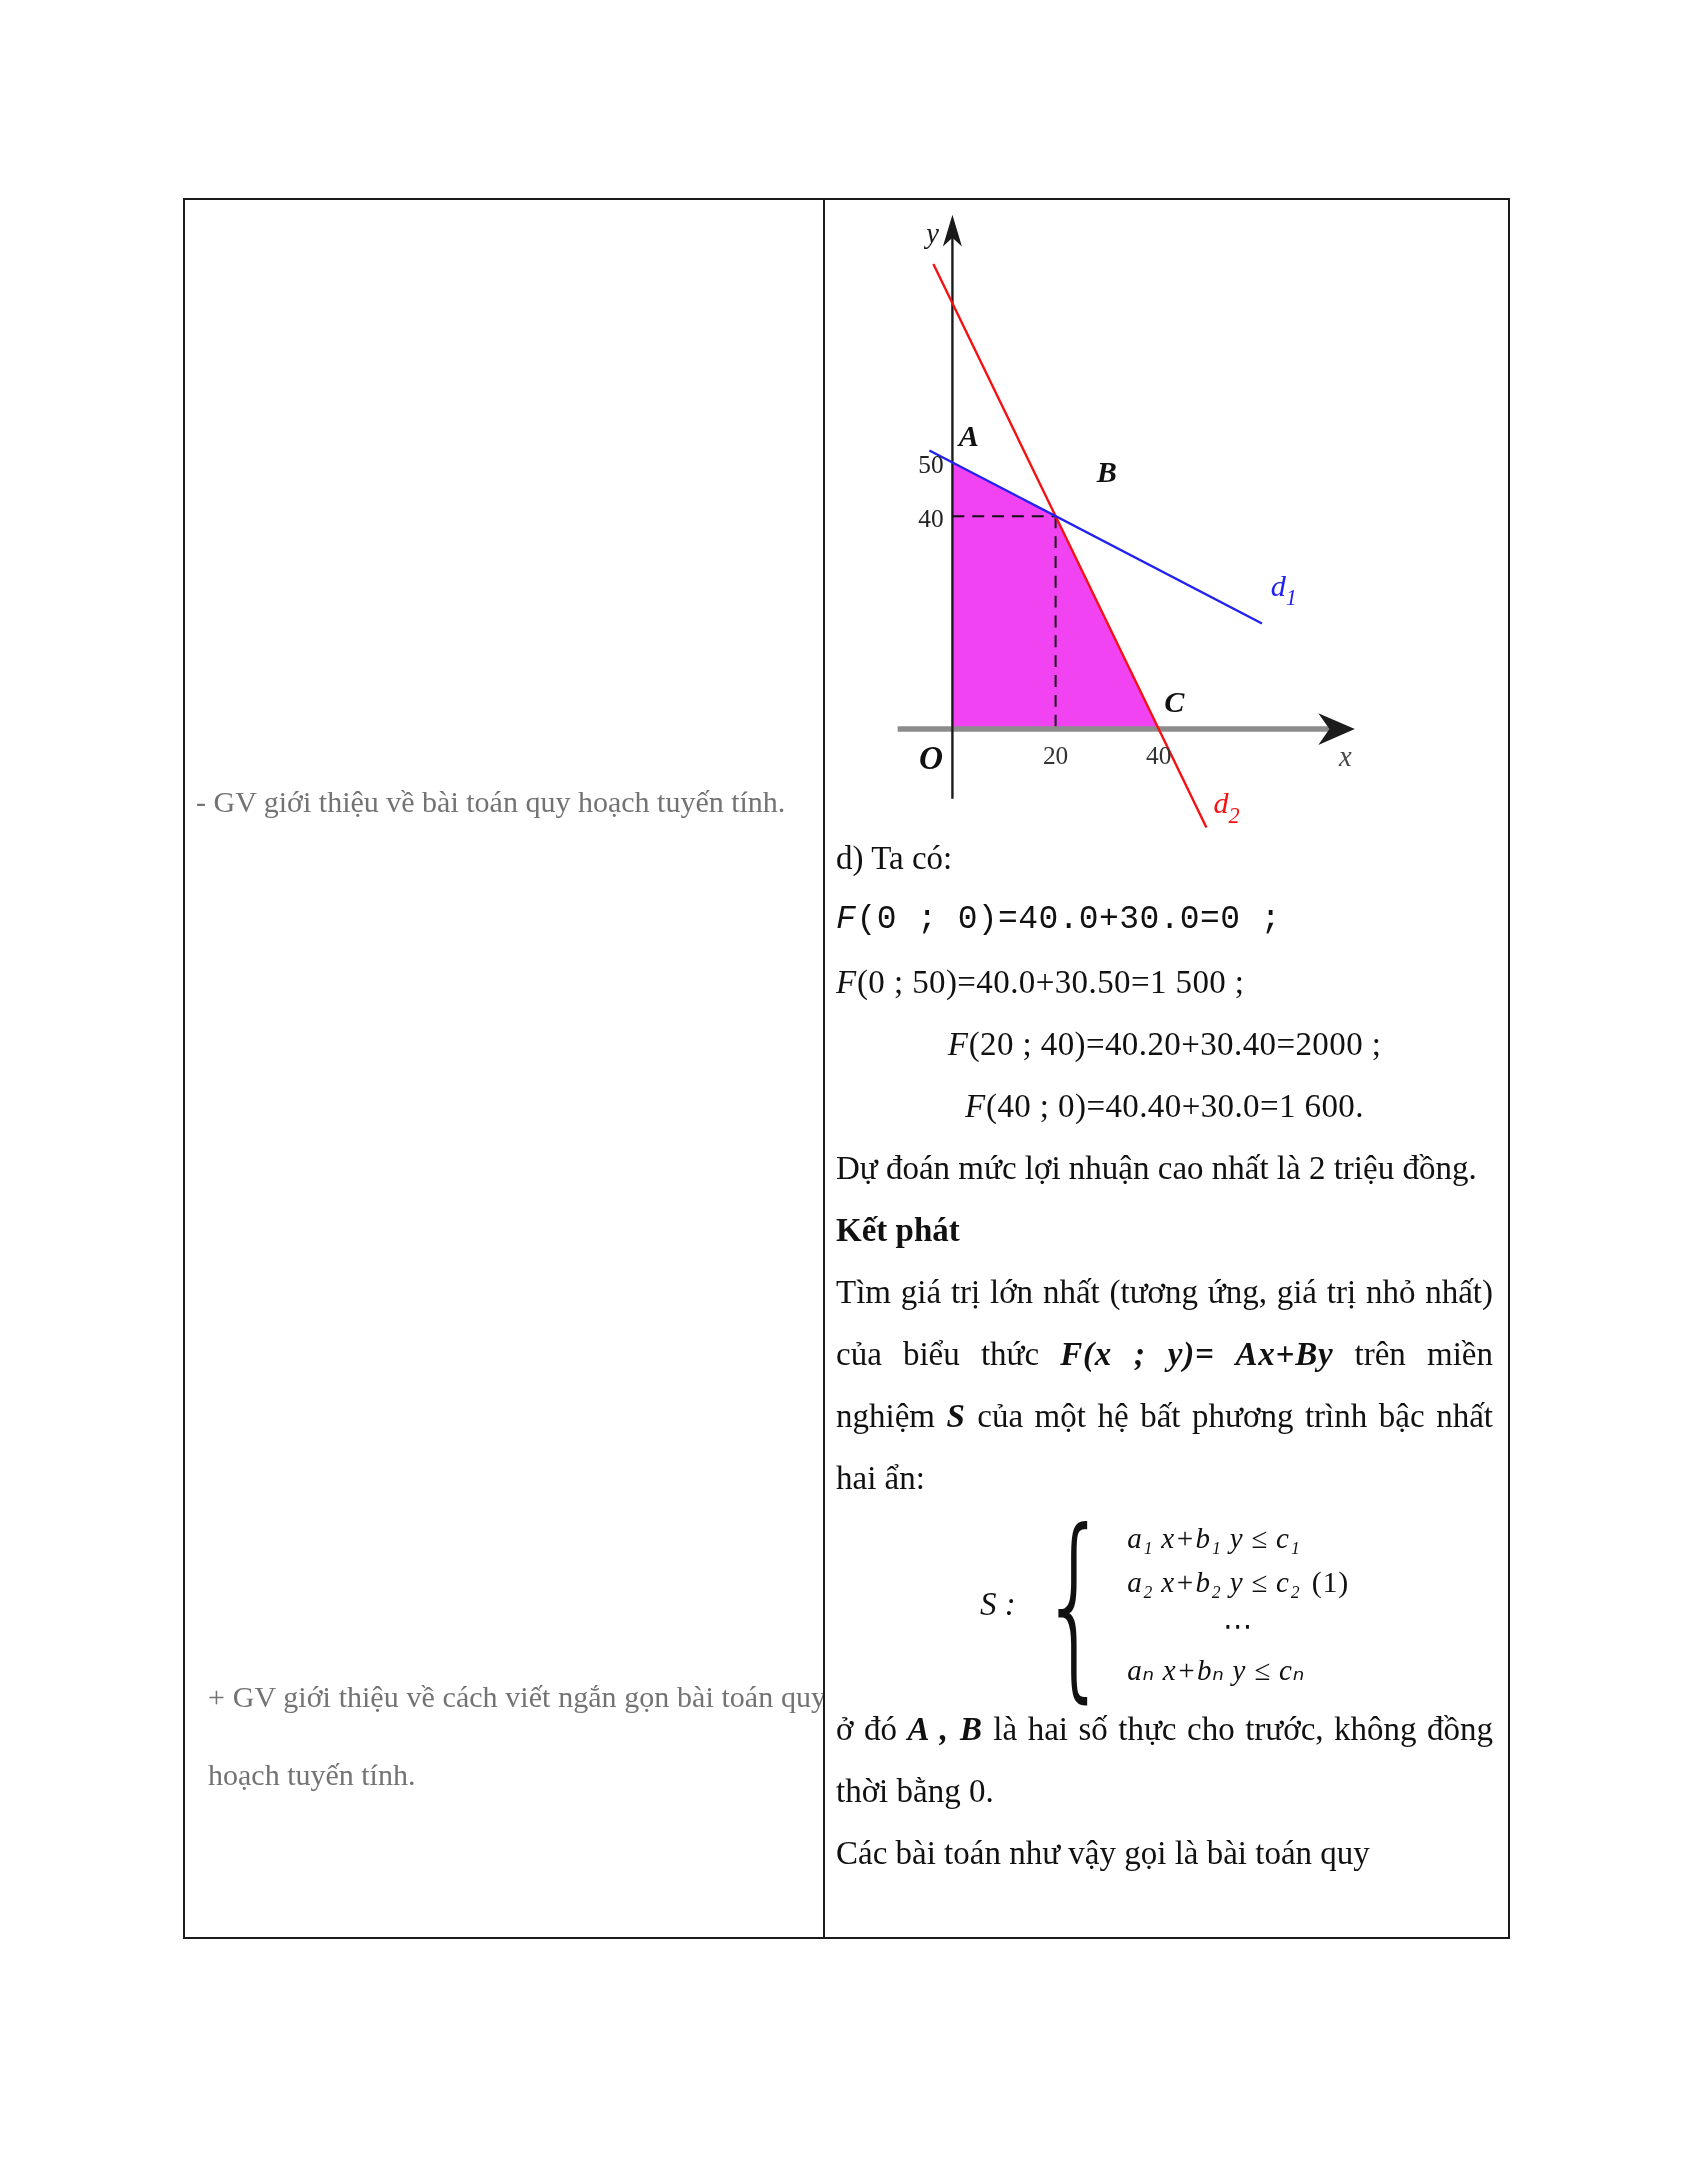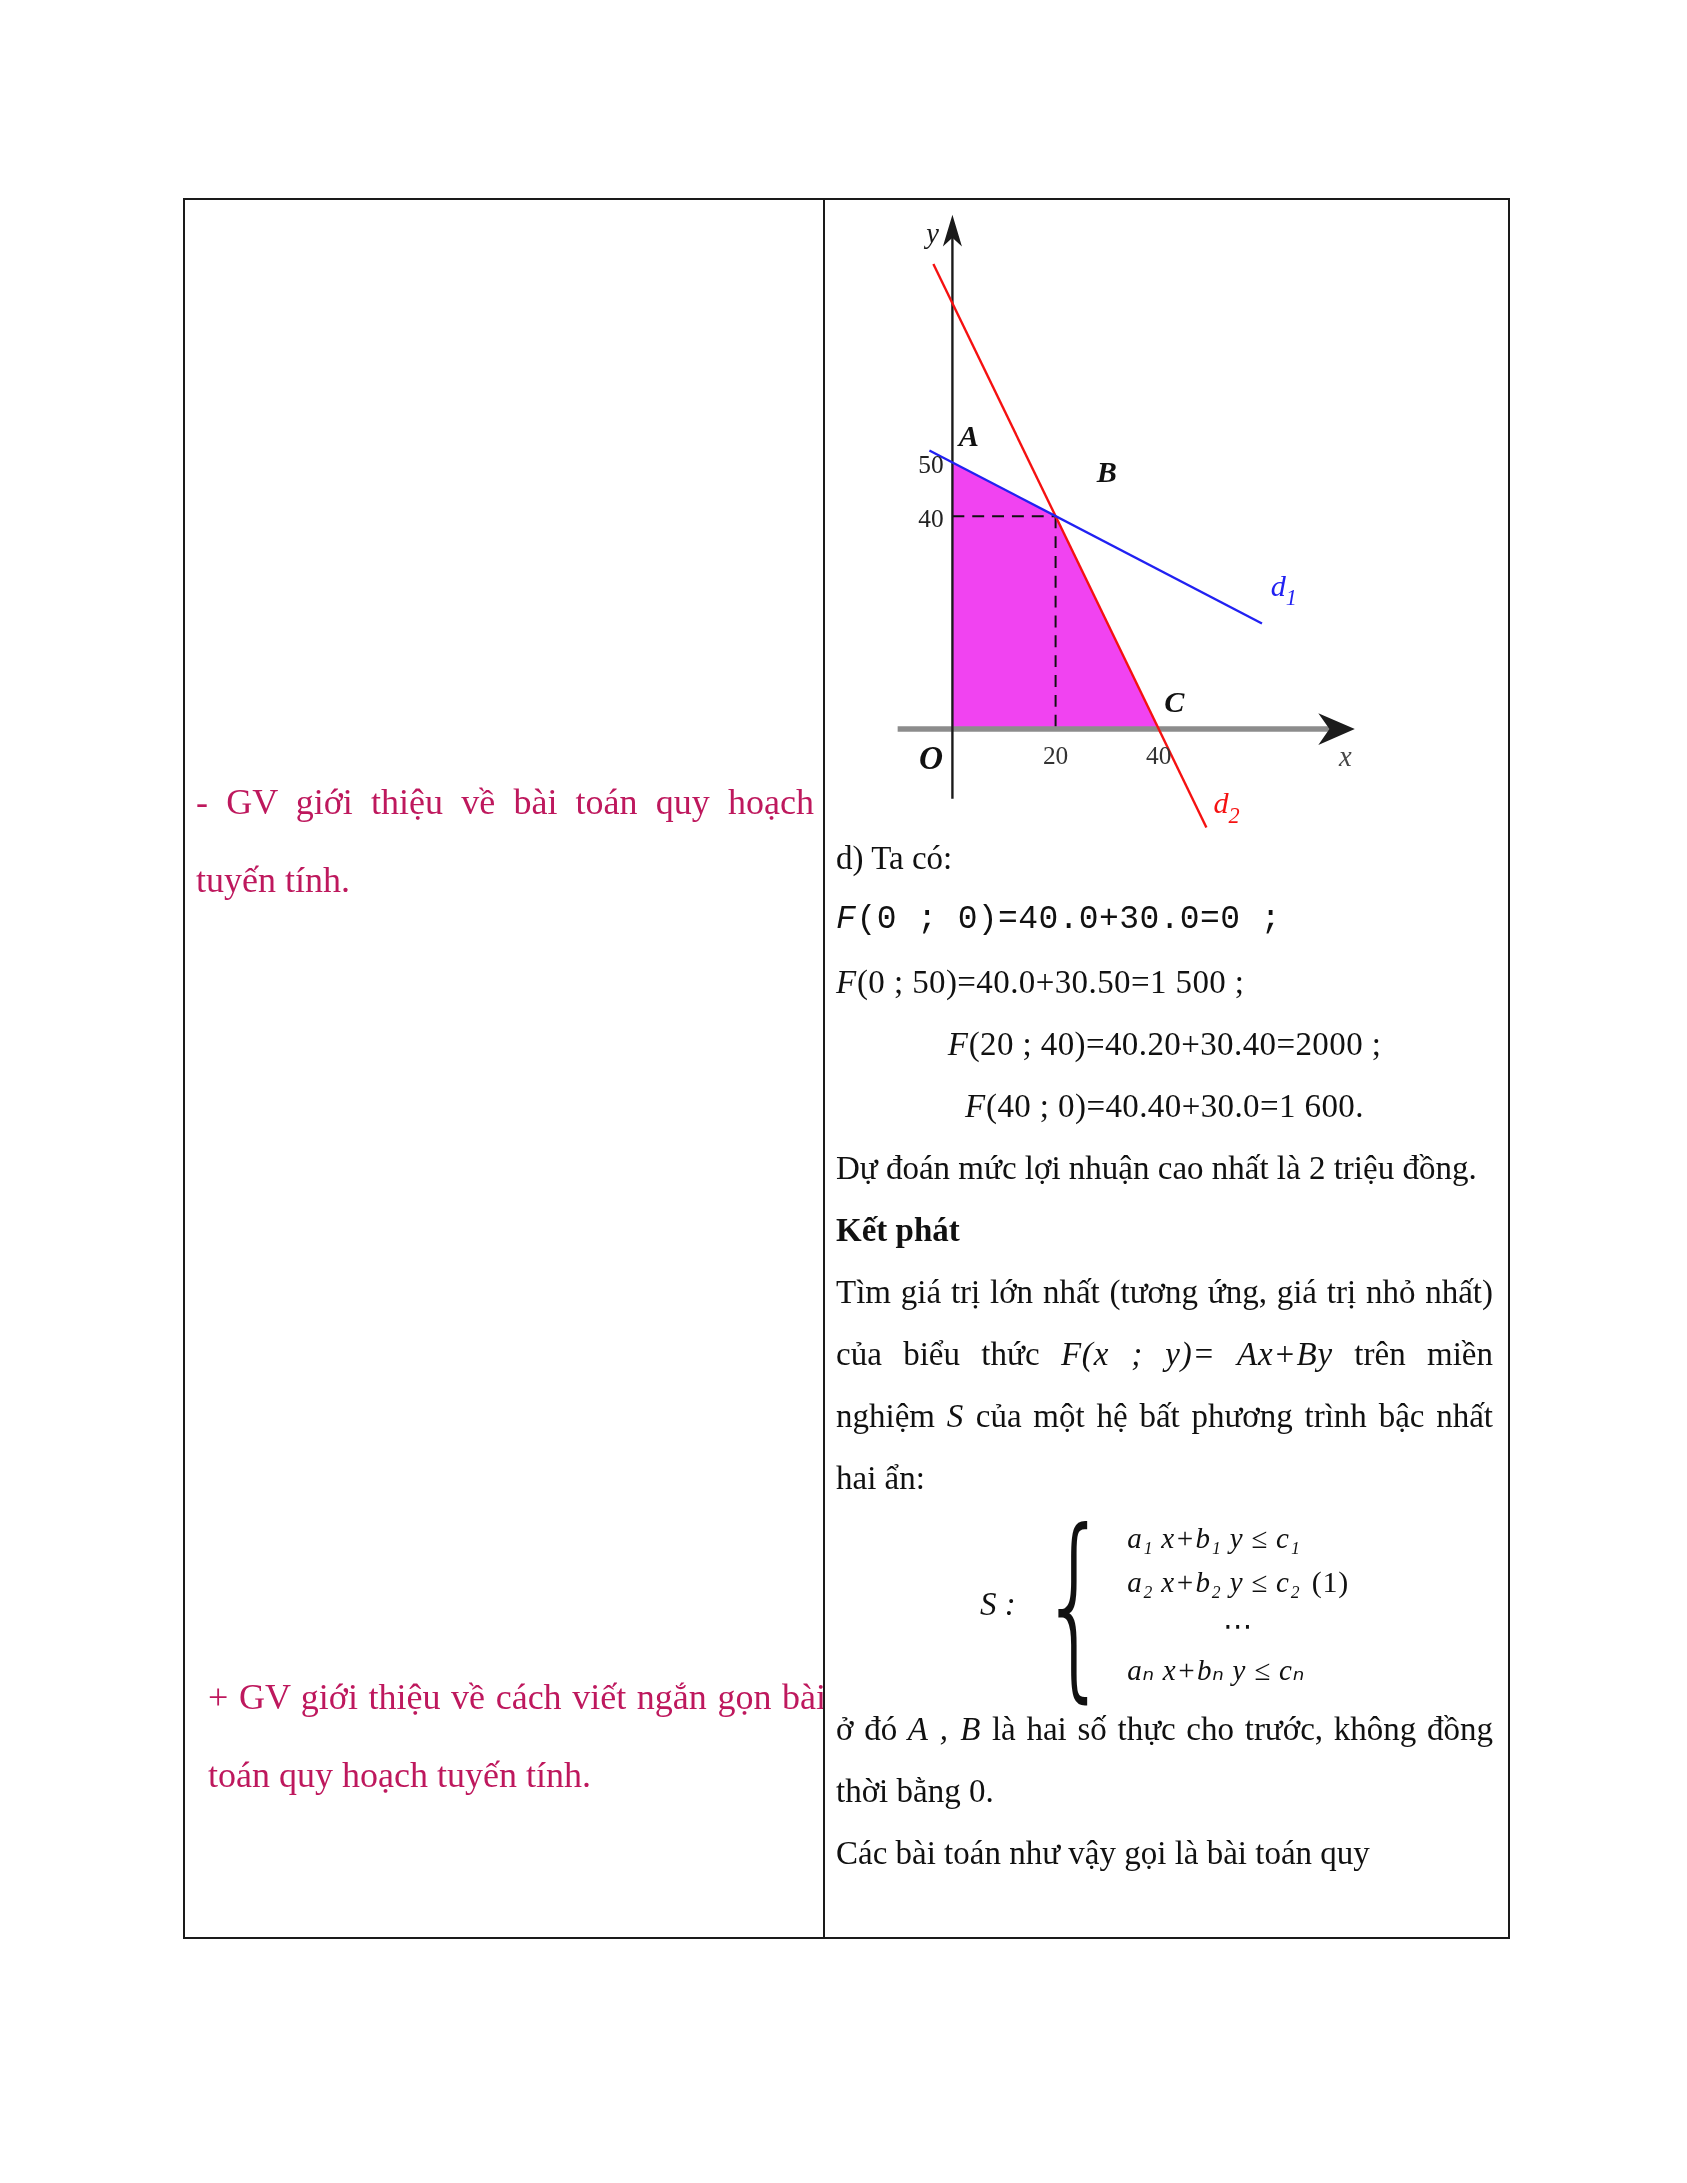--- a/index.html
+++ b/index.html
@@ -18,36 +18,36 @@
     box-sizing:border-box;
   }
   #col-divider{
     position:absolute;left:638px;top:0;bottom:0;width:2.4px;
     background:#1a1a1a;
   }
   .cell{position:absolute;top:0;bottom:0;overflow:hidden;}
   #left-cell{left:0;width:638px;}
   #right-cell{left:640px;right:0;}
   .txt{
-    font-size:36px;line-height:78px;
+    font-size:30px;line-height:78px;
     text-align:justify;
-    color:#be185d;
+    color:#737373;
   }
   .txt p{margin:0;}
   #left-block-1{position:absolute;left:11px;top:563px;width:618px;}
   #left-block-2{position:absolute;left:23px;top:1458px;width:618px;}
   #right-flow{
     position:absolute;left:11px;top:627px;width:657px;
     font-size:33px;line-height:62px;text-align:justify;
   }
   #right-flow p{margin:0;}
   .fline .mvar{font-style:italic;letter-spacing:0.8px;}
   .fline .mrest{letter-spacing:0.4px;}
   .bold{font-weight:bold;}
-  .imath{font-style:italic;letter-spacing:0.8px;}
+  .imath{font-style:italic;letter-spacing:0.8px;font-weight:bold;}
   
   #system-block{
     display:flex;justify-content:center;align-items:center;
     height:183px;margin:3.2px 0 3.2px 0;
     text-align:left;
   }
   #system-s{font-size:33px;font-style:italic;margin-right:3.2px;}
   #system-brace{
     font-family:"DejaVu Sans",sans-serif;
     font-size:200px;line-height:183px;font-weight:200;

